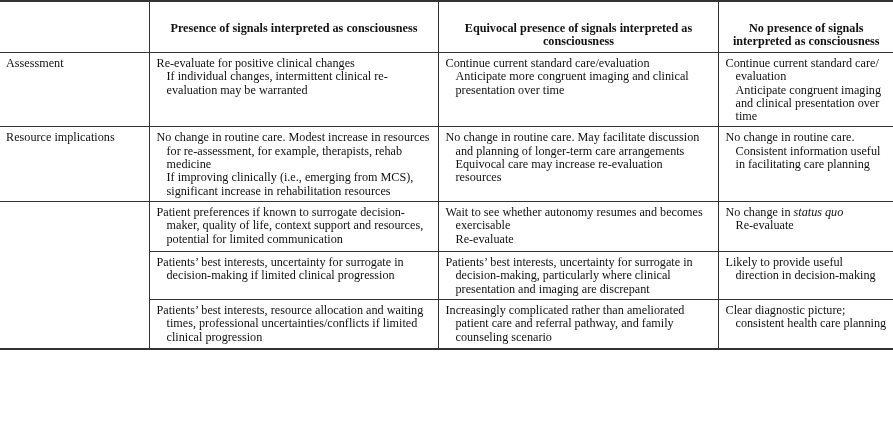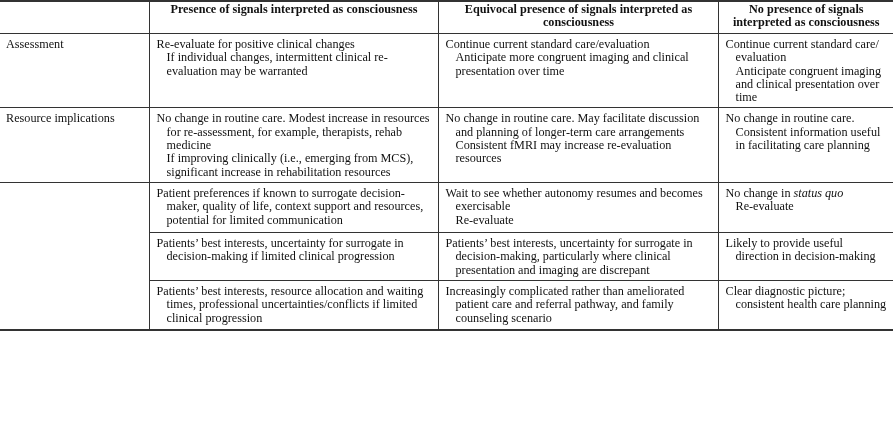--- a/index.html
+++ b/index.html
@@ -29,21 +29,21 @@
       text-align: left;
       font-weight: normal;
     }
     td.first, th.first { border-left: none; padding-left: 6px; }
     thead tr { border-top: 2.2px solid #333; border-bottom: 1.6px solid #333; }
     thead th {
       font-weight: bold;
       text-align: center;
       vertical-align: top;
       height: 27px;
-      padding-top: 1px;
+      padding-top: 20px;
     }
     tr.row-sep { border-top: 1.2px solid #333; }
     tr.row-thick { border-top: 2.2px solid #555; }
     tr.sub-label td.sub { text-align: center; }
     tr.sub-thick td.sub, tr.sub-thick td.sub-content { border-top: 2px solid #666; }
     tr.last { border-bottom: 2.2px solid #333; }
     .line { display: block; }
     .line.indent { padding-left: 10px; }
     .hang { display: block; padding-left: 10px; text-indent: -10px; }
     em { font-style: italic; }
@@ -87,21 +87,21 @@
     </tr>
 
     <tr class="row-sep" style="height:71px">
       <td class="first">Resource implications</td>
       <td>
         <span class="hang">No change in routine care. Modest increase in resources for re-assessment, for example, therapists, rehab medicine</span>
         <span class="line indent">If improving clinically (i.e., emerging from MCS), significant increase in rehabilitation resources</span>
       </td>
       <td>
         <span class="hang">No change in routine care. May facilitate discussion and planning of longer-term care arrangements</span>
-        <span class="line indent">Consistent fMRI may increase re-evaluation resources</span>
+        <span class="line indent">Equivocal care may increase re-evaluation resources</span>
       </td>
       <td>
         <span class="line">No change in routine care.</span>
         <span class="line indent">Consistent information useful in facilitating care planning</span>
       </td>
     </tr>
 
 
     <tr class="row-sep" style="height:50px">
       <td class="first"></td>

